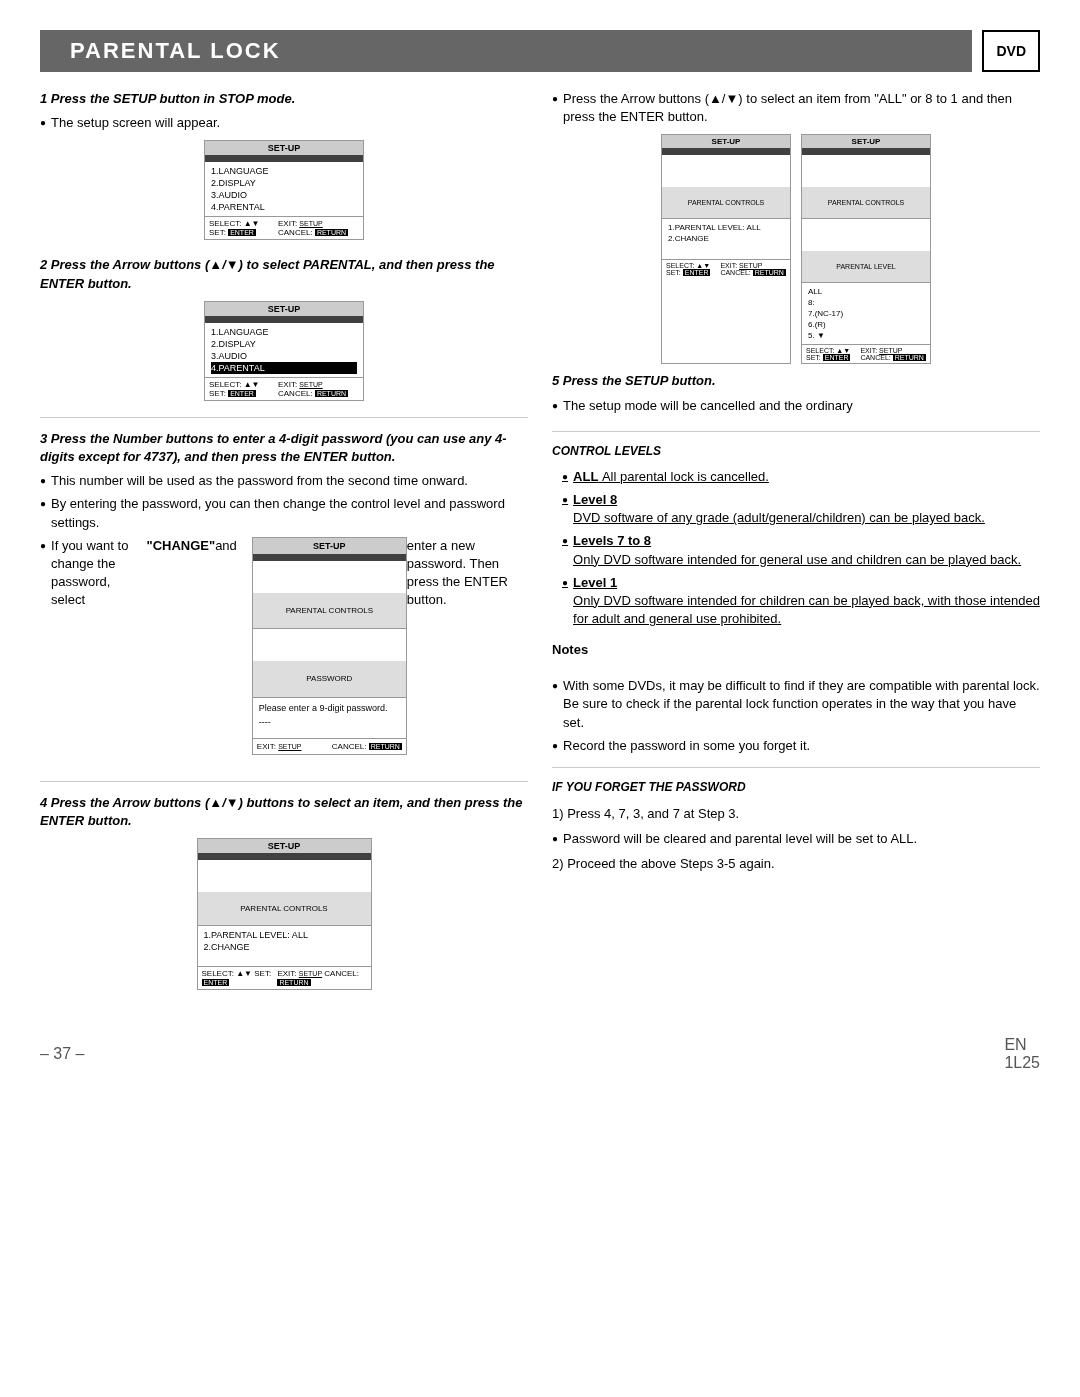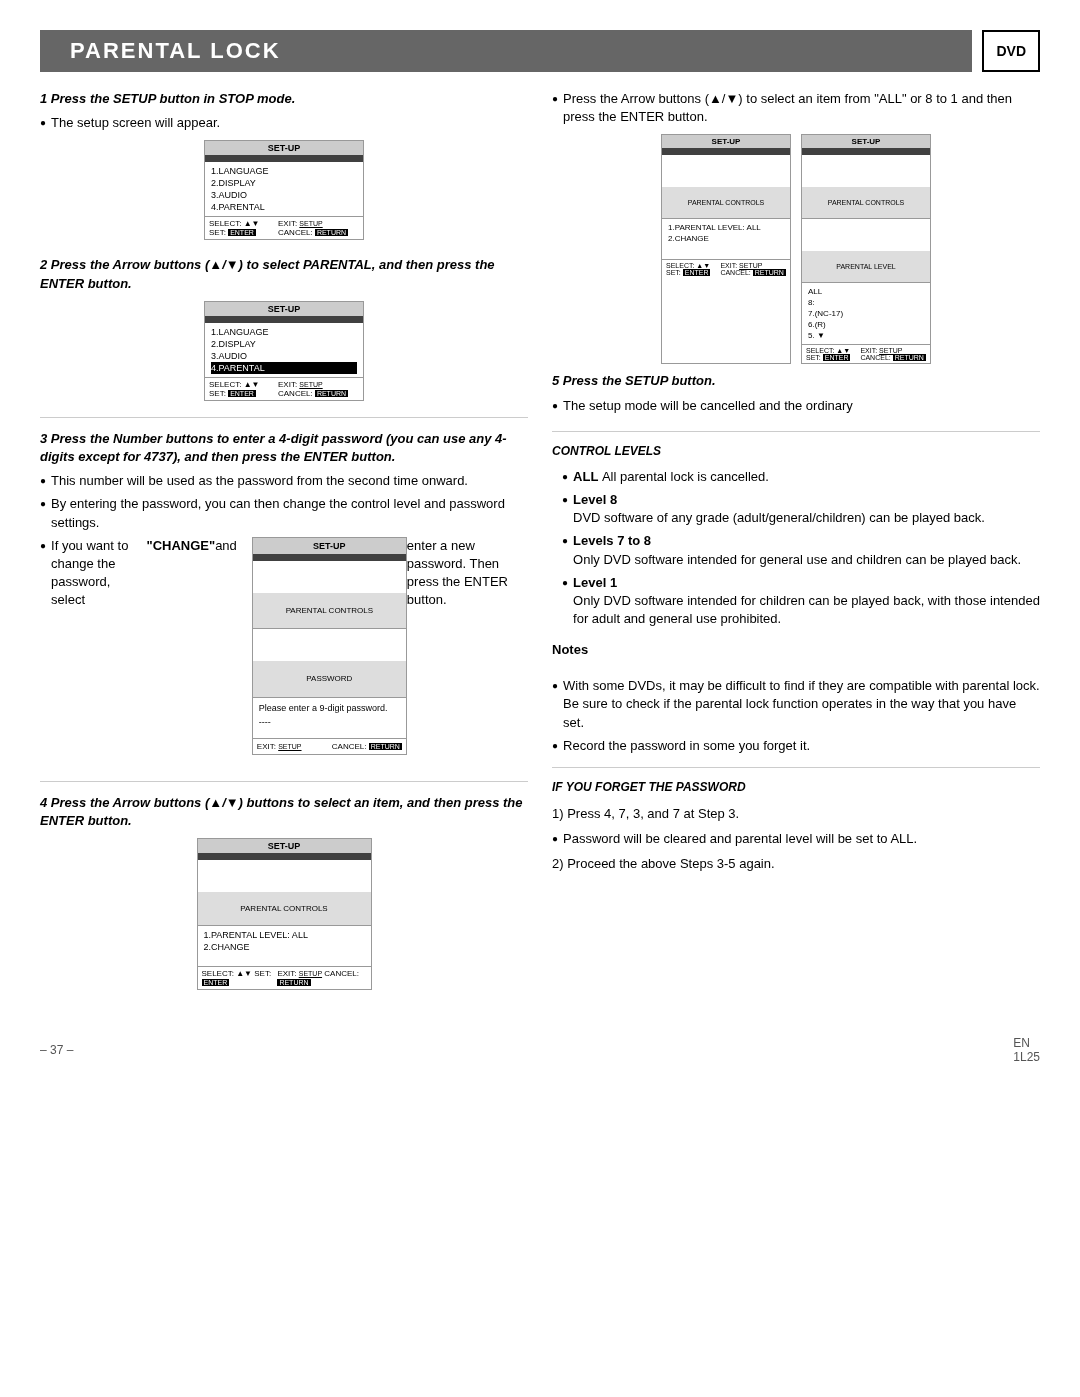--- a/index.html
+++ b/index.html
@@ -153,20 +153,21 @@
       font-size: 12px;
       text-transform: uppercase;
     }
 
     .sub-bullet {
       display: flex;
       align-items: flex-start;
       margin-bottom: 5px;
       line-height: 1.4;
       padding-left: 10px;
+      text-decoration: underline;
     }
     .sub-bullet::before {
       content: '●';
       margin-right: 5px;
       flex-shrink: 0;
       font-size: 10px;
       margin-top: 2px;
     }
 
     .notes-section {
@@ -182,21 +183,21 @@
       background: #ccc;
       margin: 12px 0;
     }
 
     
     .page-footer {
       display: flex;
       justify-content: space-between;
       align-items: center;
       margin-top: 30px;
-      font-size: 12px;
+      font-size: 16px;
       color: #555;
     }
 
     .screen-mockup-sm {
       border: 1px solid #999;
       width: 130px;
       font-size: 8px;
     }
     .screen-mockup-sm .screen-title {
       font-size: 8px;

